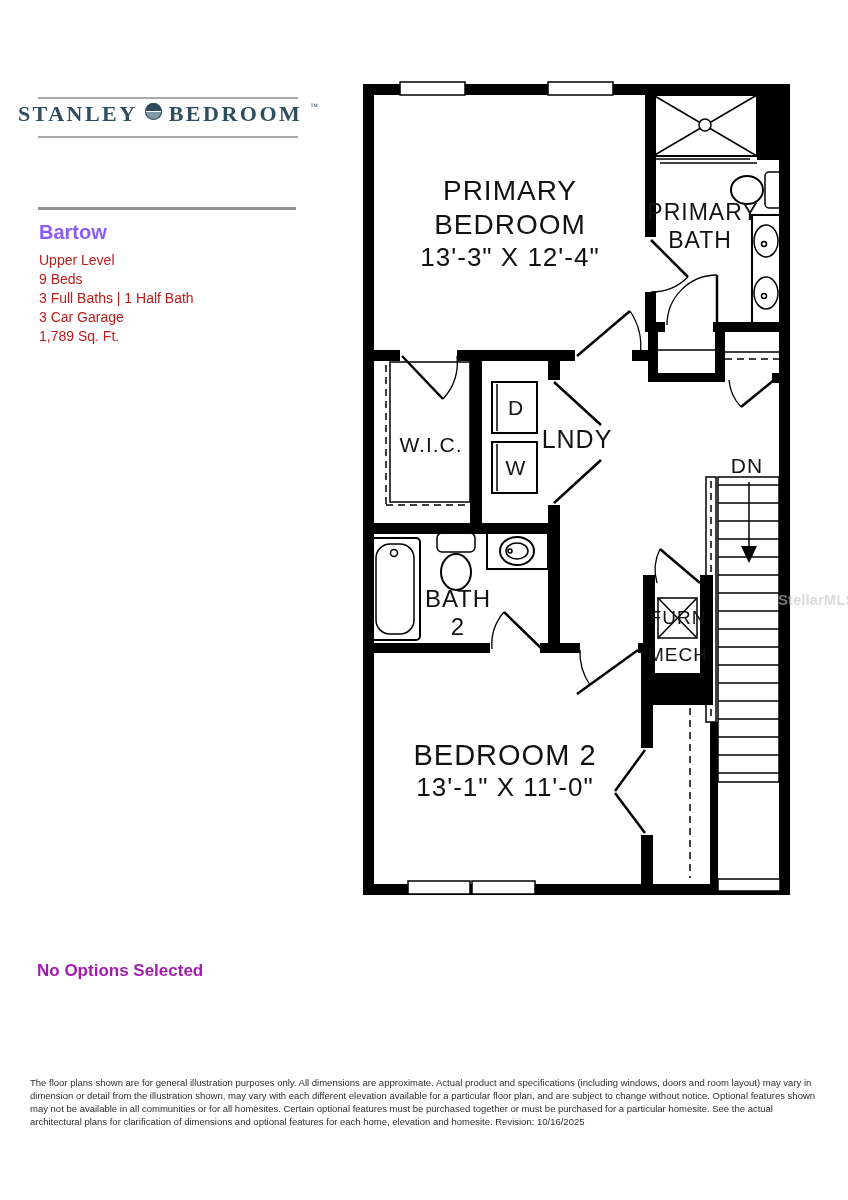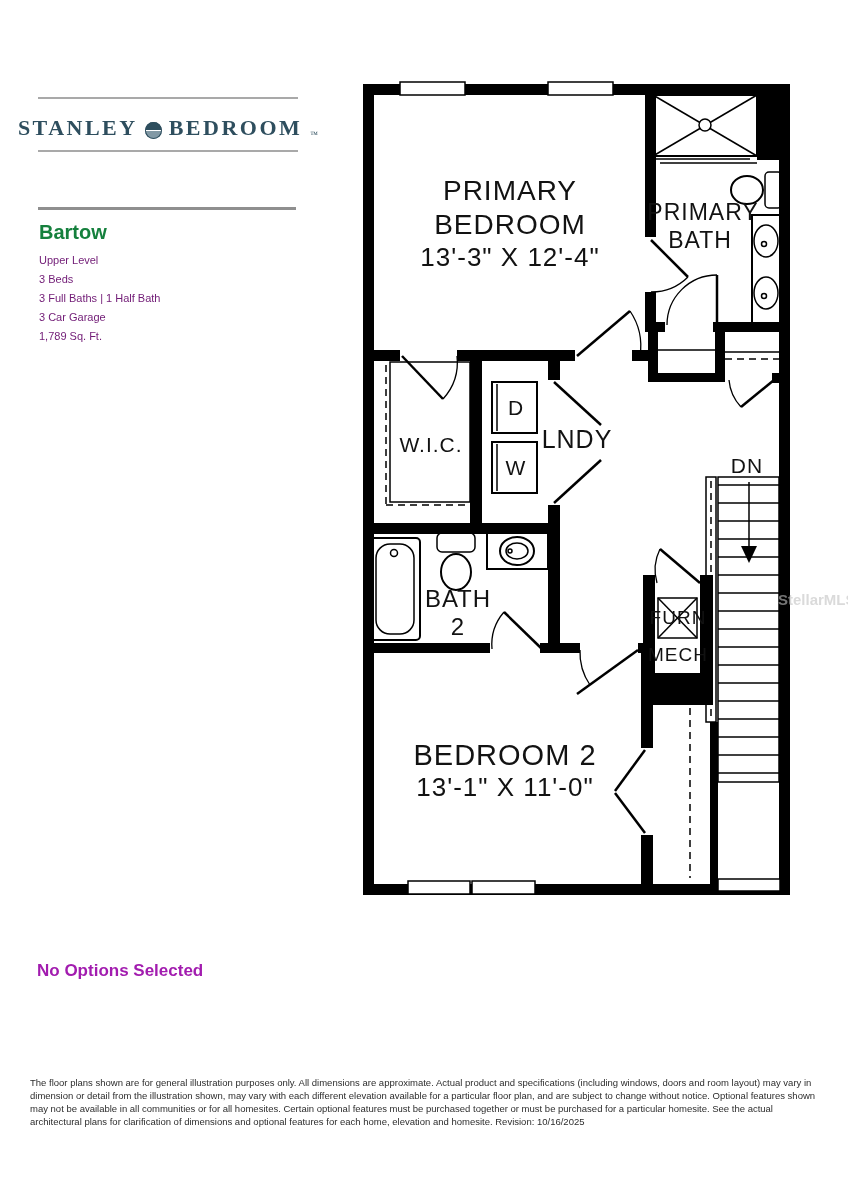--- a/index.html
+++ b/index.html
@@ -2,31 +2,31 @@
 <html><head>
 <meta charset="utf-8">
 <style>
   html,body{margin:0;padding:0;background:#fff;}
   .page{position:relative;width:848px;height:1200px;background:#ffffff;
         font-family:"Liberation Sans",sans-serif;overflow:hidden;}
 
   
   .logo-wrap{position:absolute;left:38px;top:97px;width:260px;
              border-top:2px solid #a9a9a9;border-bottom:2px solid #a9a9a9;
-             padding:18px 0 11px;display:flex;align-items:flex-end;justify-content:center;gap:7px;}
+             padding:4px 0 11px;display:flex;align-items:flex-start;justify-content:center;gap:7px;}
   .logo-text{font-family:"Liberation Serif",serif;font-weight:bold;color:#2e4e5e;
              font-size:22px;letter-spacing:2.5px;line-height:1;}
   .logo-tm{font-family:"Liberation Serif",serif;color:#2e4e5e;font-size:8px;
            vertical-align:top;line-height:1;margin-left:1px;}
   .logo-icon{width:17px;height:17px;border-radius:50%;flex:0 0 auto;
              background:linear-gradient(to bottom,#2e4e5e 0 46%,#ffffff 46% 54%,#8299a5 54% 100%);
              box-shadow:inset 0 0 0 1px #2e4e5e;}
   .plan-divider{position:absolute;left:38px;top:207px;width:258px;height:3px;background:#8f8f8f;}
-  .plan-name{position:absolute;left:39px;top:221px;font-size:20px;font-weight:bold;color:#15803d;}
-  .plan-details{position:absolute;left:39px;top:251px;font-size:11px;color:#701a75;line-height:19px;}
+  .plan-name{position:absolute;left:39px;top:221px;font-size:20px;font-weight:bold;color:#8b5cf6;}
+  .plan-details{position:absolute;left:39px;top:251px;font-size:14px;color:#b91c1c;line-height:19px;}
   .options-line{position:absolute;left:37px;top:961px;font-size:17px;font-weight:bold;color:#a21caf;}
   .disclaimer{position:absolute;left:30px;top:1036px;width:790px;font-size:9.5px;
               line-height:13px;color:#2d2d2d;margin-top:40px;}
 
   
   svg.plan{position:absolute;left:0;top:0;}
   .wall{fill:#000;}
   .thin{fill:none;stroke:#000;stroke-width:2;}
   .thin15{fill:none;stroke:#000;stroke-width:1.5;}
   .whitefill{fill:#fff;stroke:#000;stroke-width:1.5;}
@@ -45,21 +45,21 @@
     <span class="logo-text">STANLEY</span>
     <span class="logo-icon"></span>
     <span class="logo-text">BEDROOM</span>
     <span class="logo-tm">™</span>
   </div>
 
   <div class="plan-divider"></div>
   <div class="plan-name">Bartow</div>
   <div class="plan-details">
     <div>Upper Level</div>
-    <div>3 Beds</div>
+    <div>9 Beds</div>
     <div>3 Full Baths | 1 Half Bath</div>
     <div>3 Car Garage</div>
     <div>1,789 Sq. Ft.</div>
   </div>
 
   <div class="options-line">No Options Selected</div>
   <div class="disclaimer">The floor plans shown are for general illustration purposes only. All dimensions are approximate. Actual product and specifications (including windows, doors and room layout) may vary in dimension or detail from the illustration shown, may vary with each different elevation available for a particular floor plan, and are subject to change without notice. Optional features shown may not be available in all communities or for all homesites. Certain optional features must be purchased together or must be purchased for a particular homesite. See the actual architectural plans for clarification of dimensions and optional features for each home, elevation and homesite. Revision: 10/16/2025</div>
 
   <svg class="plan" width="848" height="1200" viewBox="0 0 848 1200">
 

